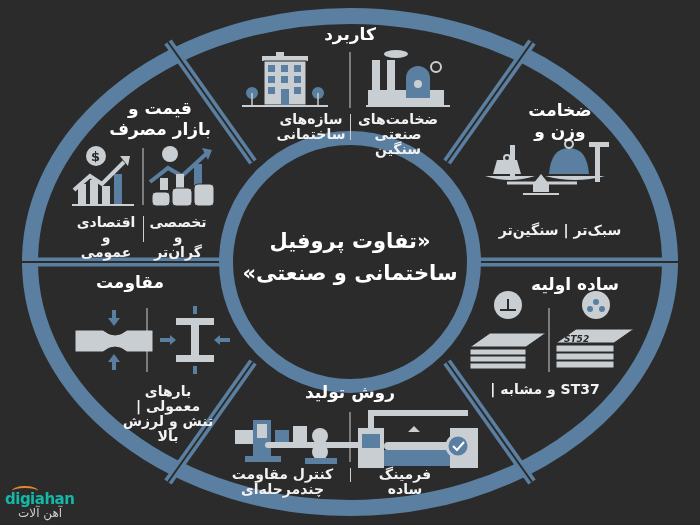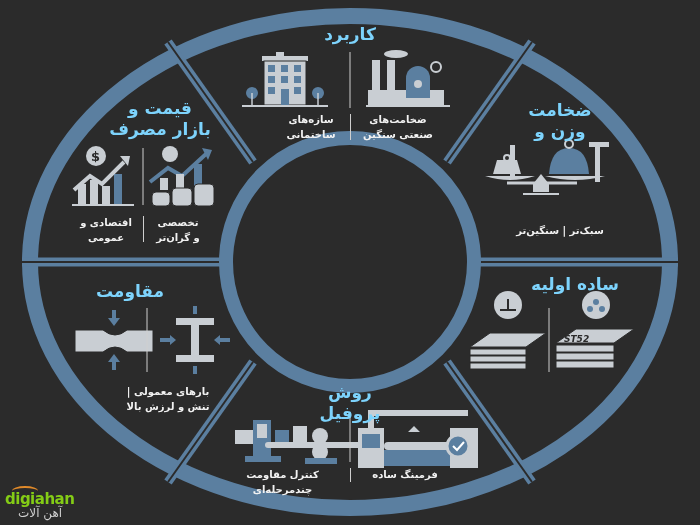--- a/index.html
+++ b/index.html
@@ -1,25 +1,25 @@
 <!DOCTYPE html>
 <html><head>
 <meta charset="utf-8">
 <style>
   html, body { margin:0; padding:0; background:#2b2b2b; }
   body { width:700px; height:525px; position:relative; overflow:hidden;
          font-family:"DejaVu Sans", sans-serif; color:#fff; }
   svg.frame { position:absolute; left:0; top:0; }
-  .label { position:absolute; text-align:center; direction:rtl; color:#7dd3fc; }
+  .label { position:absolute; text-align:center; direction:rtl; color:#ffffff; }
   .title { font-weight:bold; font-size:17px; line-height:21px; }
-  .sub { font-size:10px; line-height:15px; font-weight:bold; color:#f2f2f2; }
+  .sub { font-size:14px; line-height:15px; font-weight:bold; color:#f2f2f2; }
   .center-title { position:absolute; left:235px; top:225px; width:230px; text-align:center;
                   direction:rtl; font-weight:bold; font-size:21px; line-height:32px; }
   .logo { position:absolute; left:5px; top:490px; font-size:15px; font-weight:bold;
-          color:#84cc16; letter-spacing:-0.5px; }
+          color:#14b8a6; letter-spacing:-0.5px; }
   .logo-sub { position:absolute; left:18px; top:506px; font-size:12px; color:#cfcfcf; direction:rtl; }
   .logo-arc { position:absolute; left:12px; top:486px; width:26px; height:8px;
               border-top:2px solid #e08a2a; border-radius:50% 50% 0 0; }
   .sep { position:absolute; width:1px; background:#cfcfcf; }
 </style>
 </head>
 <body>
 
 <svg class="frame" width="700" height="525" viewBox="0 0 700 525">
 
@@ -192,20 +192,22 @@
     <rect x="44" y="16" width="8" height="26" fill="#5b7fa0"></rect>
     <g fill="#c9ced3" stroke="#2b2b2b" stroke-width="1">
       <rect x="2" y="44" width="18" height="14" rx="4"></rect>
       <rect x="22" y="40" width="20" height="18" rx="4"></rect>
       <rect x="44" y="36" width="20" height="22" rx="4"></rect>
     </g>
   </g>
 </svg>
 
 <div class="center-title">
+  <div>«تفاوت پروفیل</div>
+  <div>ساختمانی و صنعتی»</div>
 </div>
 
 <div class="label title" style="left:300px;top:24px;width:100px;">کاربرد</div>
 <div class="label sub" style="left:275px;top:112px;width:72px;">
   <div>سازه‌های</div>
   <div>ساختمانی</div>
 </div>
 <div class="sep" style="left:350px;top:114px;height:26px;"></div>
 <div class="label sub" style="left:353px;top:112px;width:90px;">
   <div>ضخامت‌های</div>
@@ -213,28 +215,29 @@
 </div>
 
 <div class="label title" style="left:505px;top:100px;width:110px;">
   <div>ضخامت</div>
   <div>وزن و</div>
 </div>
 <div class="label sub" style="left:490px;top:223px;width:140px;">سبک‌تر | سنگین‌تر</div>
 
 <div class="label title" style="left:520px;top:274px;width:110px;">ساده اولیه</div>
 <div class="label sub" style="left:475px;top:382px;width:140px;">
-</div>
-
-<div class="label title" style="left:295px;top:382px;width:110px;">روش پروفیل</div>
+  <div>ST37 و مشابه |</div>
+</div>
+
+<div class="label title" style="left:295px;top:382px;width:110px;">روش تولید</div>
 <div class="label sub" style="left:220px;top:467px;width:125px;">کنترل مقاومت چندمرحله‌ای</div>
 <div class="sep" style="left:350px;top:468px;height:14px;"></div>
 <div class="label sub" style="left:360px;top:467px;width:90px;">فرمینگ ساده</div>
 
-<div class="label title" style="left:80px;top:281px;width:100px;">مقاومت</div>
+<div class="label title" style="left:80px;top:272px;width:100px;">مقاومت</div>
 <div class="label sub" style="left:118px;top:384px;width:100px;">
   <div>بارهای معمولی |</div>
   <div>تنش و لرزش بالا</div>
 </div>
 
 <div class="label title" style="left:105px;top:98px;width:110px;">
   <div>قیمت و</div>
   <div>بازار مصرف</div>
 </div>
 <div class="label sub" style="left:75px;top:215px;width:62px;">

